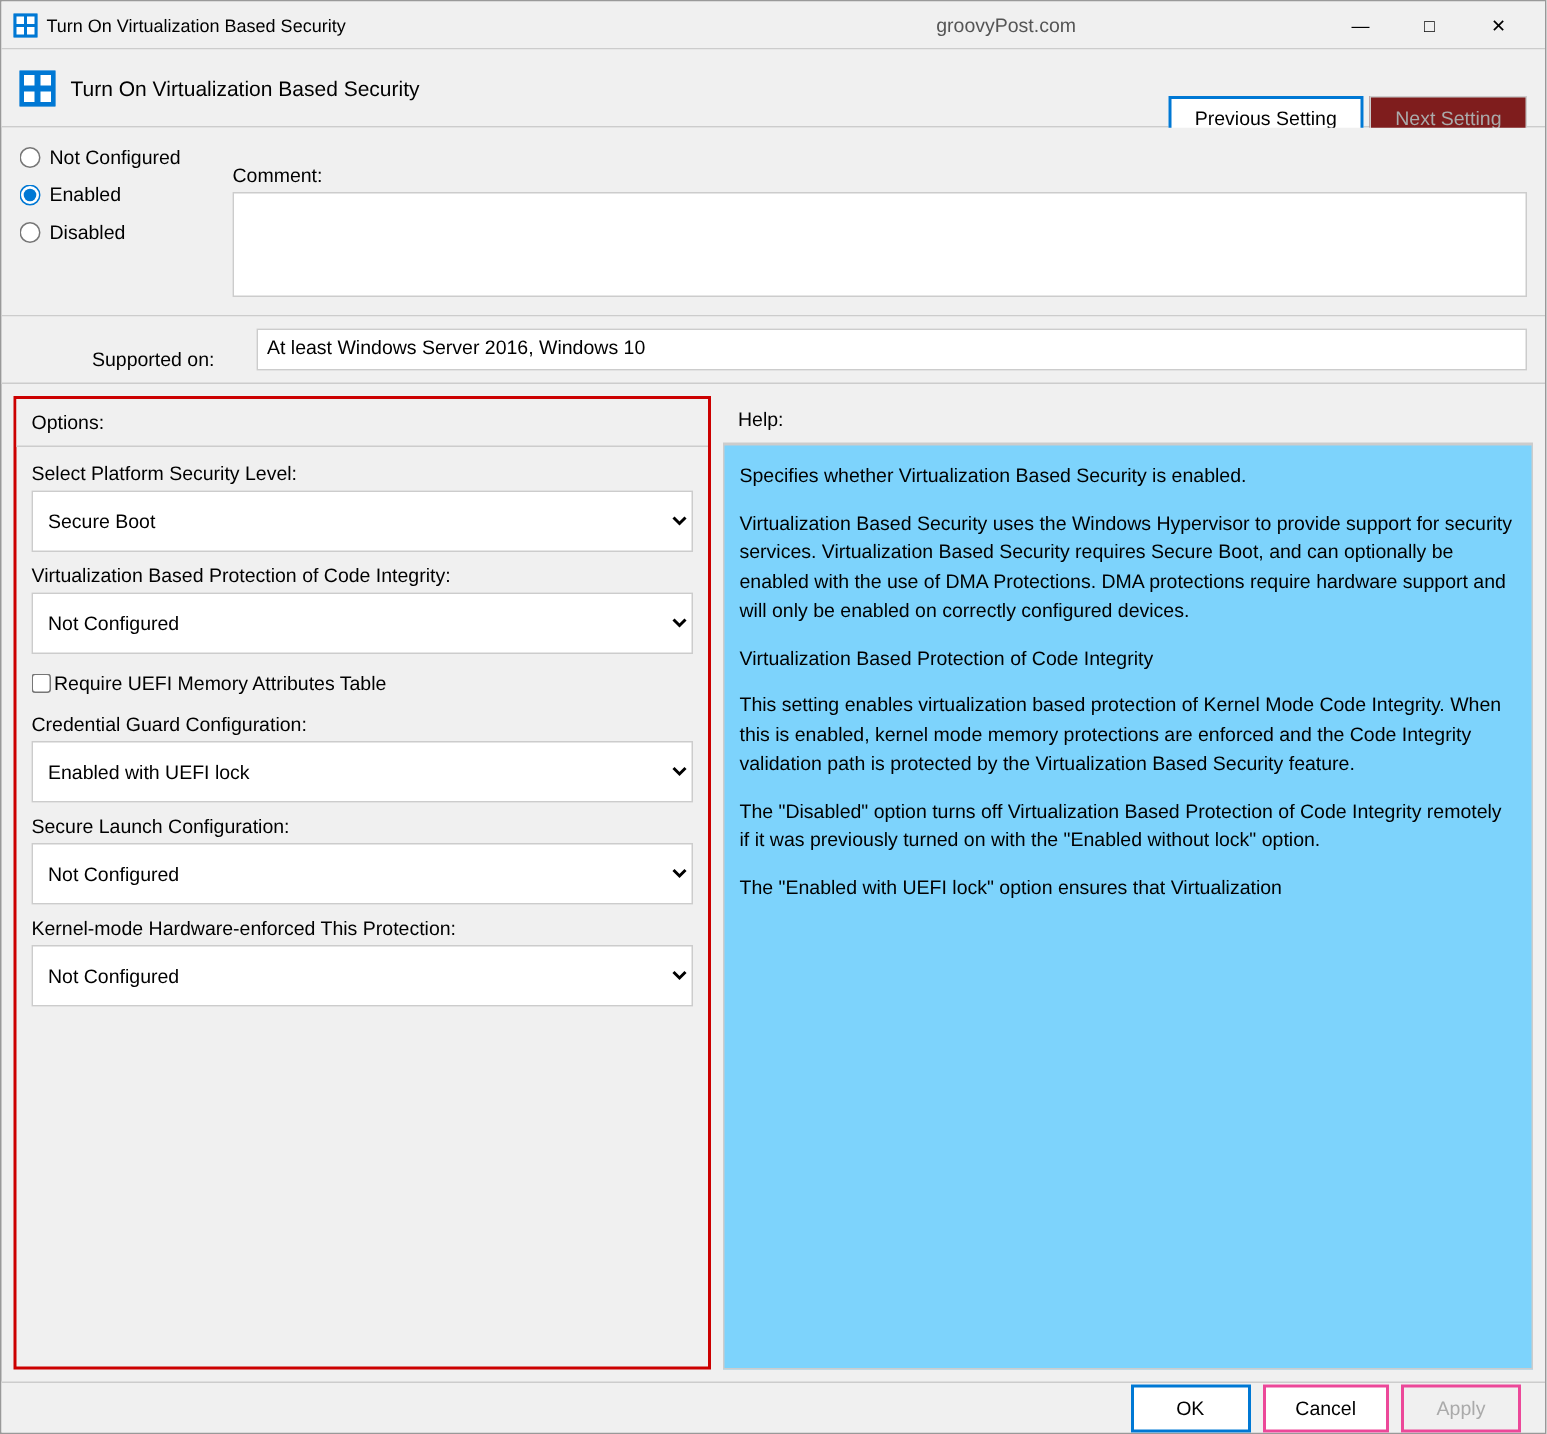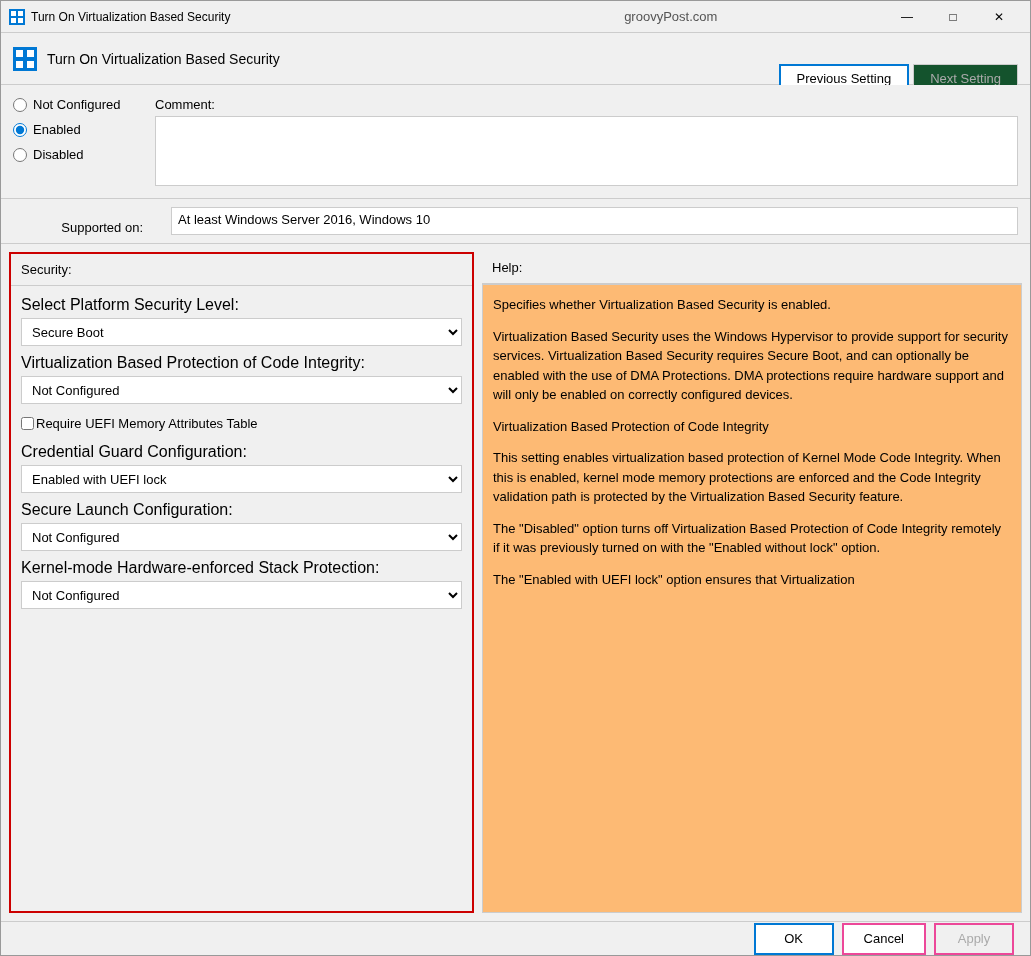--- a/index.html
+++ b/index.html
@@ -103,21 +103,21 @@
       display: flex;
       align-items: center;
     }
     .nav-btn.active {
       background: #fff;
       border: 2px solid #0078d4;
       font-weight: 500;
     }
     .nav-btn.disabled {
       color: #aaa;
-      background: #14532d;
+      background: #7f1d1d;
       cursor: default;
       border: 1px solid #ccc;
     }
 
     .content-area {
       flex: 1;
       display: flex;
       flex-direction: column;
       overflow: hidden;
     }
@@ -150,20 +150,21 @@
 
     .comment-section {
       flex: 1;
       display: flex;
       flex-direction: column;
       gap: 4px;
     }
     .comment-label {
       font-size: 13px;
       color: #000;
+      margin-top: 12px;
     }
     .comment-box {
       flex: 1;
       border: 1px solid #ccc;
       background: #fff;
       min-height: 70px;
       resize: none;
       padding: 4px;
       font-size: 12px;
     }
@@ -223,30 +224,30 @@
       display: flex;
       flex-direction: column;
       gap: 8px;
     }
     .option-group {
       display: flex;
       flex-direction: column;
       gap: 4px;
     }
     .option-label {
-      font-size: 16px;
+      font-size: 13px;
       color: #000;
     }
     .option-select {
       width: 100%;
       padding: 4px 6px;
       border: 1px solid #ccc;
       background: #fff;
       font-size: 13px;
-      height: 28px;
+      height: 41px;
       cursor: pointer;
       appearance: auto;
     }
     .checkbox-row {
       display: flex;
       align-items: center;
       gap: 2px;
       margin: 4px 0;
     }
     .checkbox-input {
@@ -266,21 +267,21 @@
       font-size: 13px;
       font-weight: 400;
       border-bottom: 1px solid #ccc;
     }
     .help-content {
       flex: 1;
       padding: 10px;
       overflow-y: auto;
       font-size: 13px;
       line-height: 1.5;
-      background: #fdba74;
+      background: #7dd3fc;
       border: 1px solid #ccc;
       display: flex;
       flex-direction: column;
       gap: 12px;
     }
     .help-paragraph {
       color: #000;
     }
 
     .bottom-bar {
@@ -384,21 +385,21 @@
     </div>
 
     <div class="supported-section">
       <span class="supported-label">Supported on:</span>
       <div class="supported-value-box">At least Windows Server 2016, Windows 10</div>
     </div>
 
     <div class="main-panels">
 
       <div class="options-panel">
-        <div class="options-header">Security:</div>
+        <div class="options-header">Options:</div>
         <div class="options-content">
 
           <div class="option-group">
             <span class="option-label">Select Platform Security Level:</span>
             <select class="option-select">
               <option>Secure Boot</option>
               <option>Secure Boot and DMA Protection</option>
             </select>
           </div>
 
@@ -430,21 +431,21 @@
           <div class="option-group">
             <span class="option-label">Secure Launch Configuration:</span>
             <select class="option-select">
               <option>Not Configured</option>
               <option>Enabled</option>
               <option>Disabled</option>
             </select>
           </div>
 
           <div class="option-group">
-            <span class="option-label">Kernel-mode Hardware-enforced Stack Protection:</span>
+            <span class="option-label">Kernel-mode Hardware-enforced This Protection:</span>
             <select class="option-select">
               <option>Not Configured</option>
               <option>Enabled in audit mode</option>
               <option>Enabled in enforcement mode</option>
             </select>
           </div>
 
         </div>
       </div>
 

